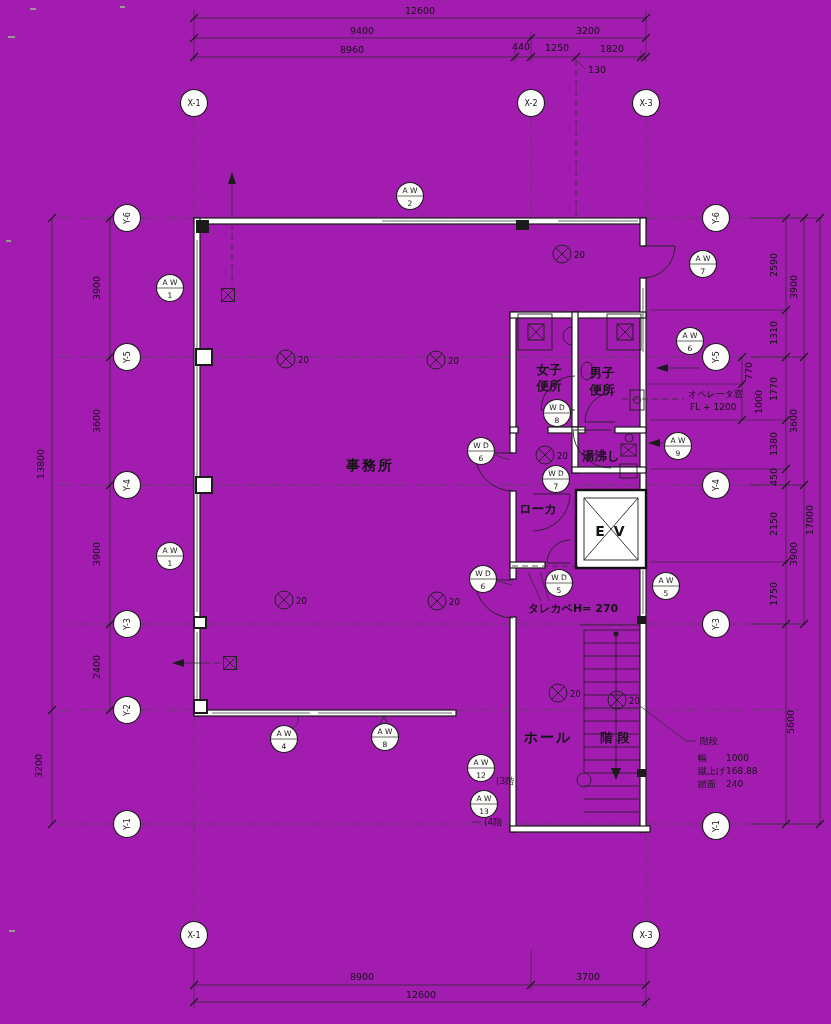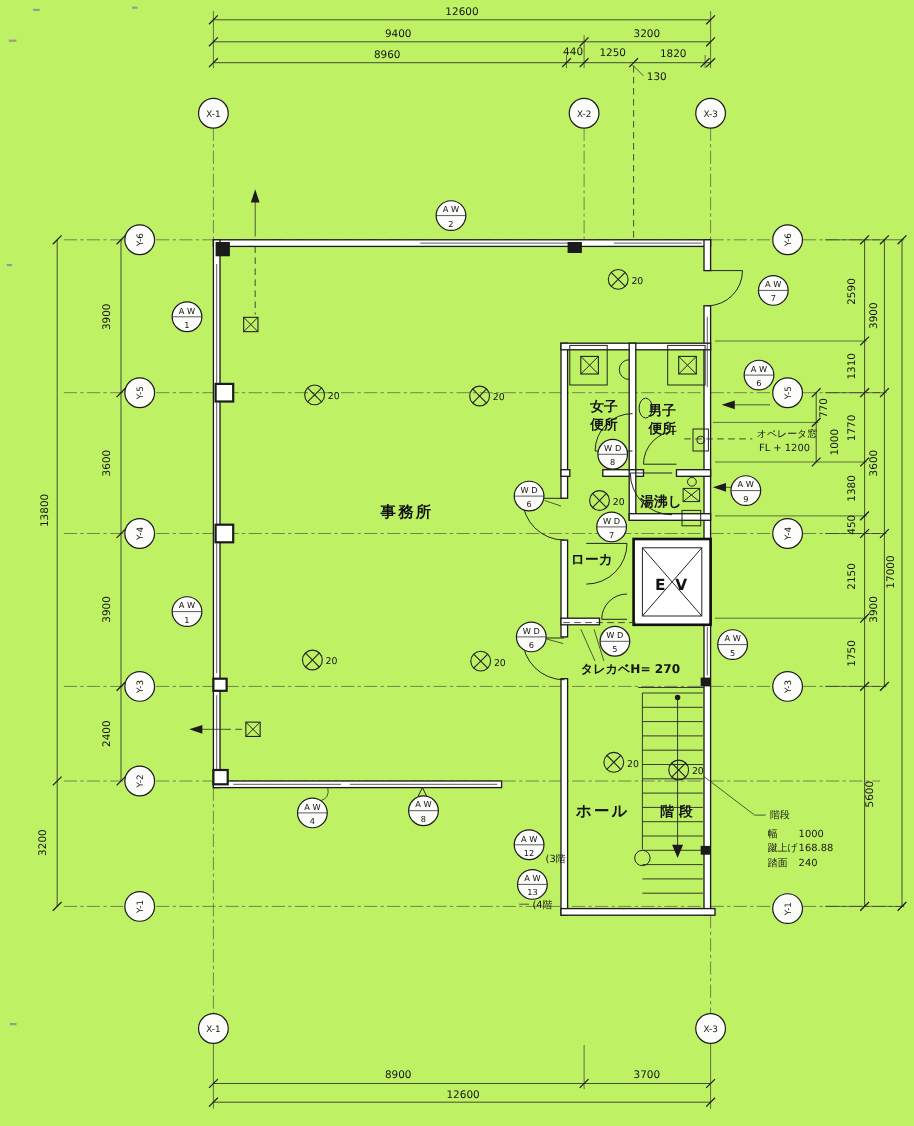--- a/index.html
+++ b/index.html
@@ -1,16 +1,16 @@
 <!DOCTYPE html>
 <html><head>
 <meta charset="utf-8">
 <style>
   html,body{margin:0;padding:0;background:#ddd;}
-  #sheet{width:831px;height:1024px;background:#bef264;position:relative;margin:0 auto;overflow:hidden;}
+  #sheet{width:831px;height:1024px;background:#a21caf;position:relative;margin:0 auto;overflow:hidden;}
   svg{display:block;}
   
   .grid{stroke:#4a4a4a;stroke-width:.6;fill:none;stroke-dasharray:12 3 3 3;}
   .dim{stroke:#2b2b2b;stroke-width:.75;fill:none;}
   .ext{stroke:#2b2b2b;stroke-width:.6;fill:none;}
   .tick{stroke:#1a1a1a;stroke-width:1.1;}
   .wall{fill:#ffffff;stroke:#1b1b1b;stroke-width:1.2;}
   .wallthick{fill:#ffffff;stroke:#111;stroke-width:2.4;}
   .win{stroke:#2b2b2b;stroke-width:.7;fill:none;}
   .colf{fill:#1b1b1b;stroke:none;}

